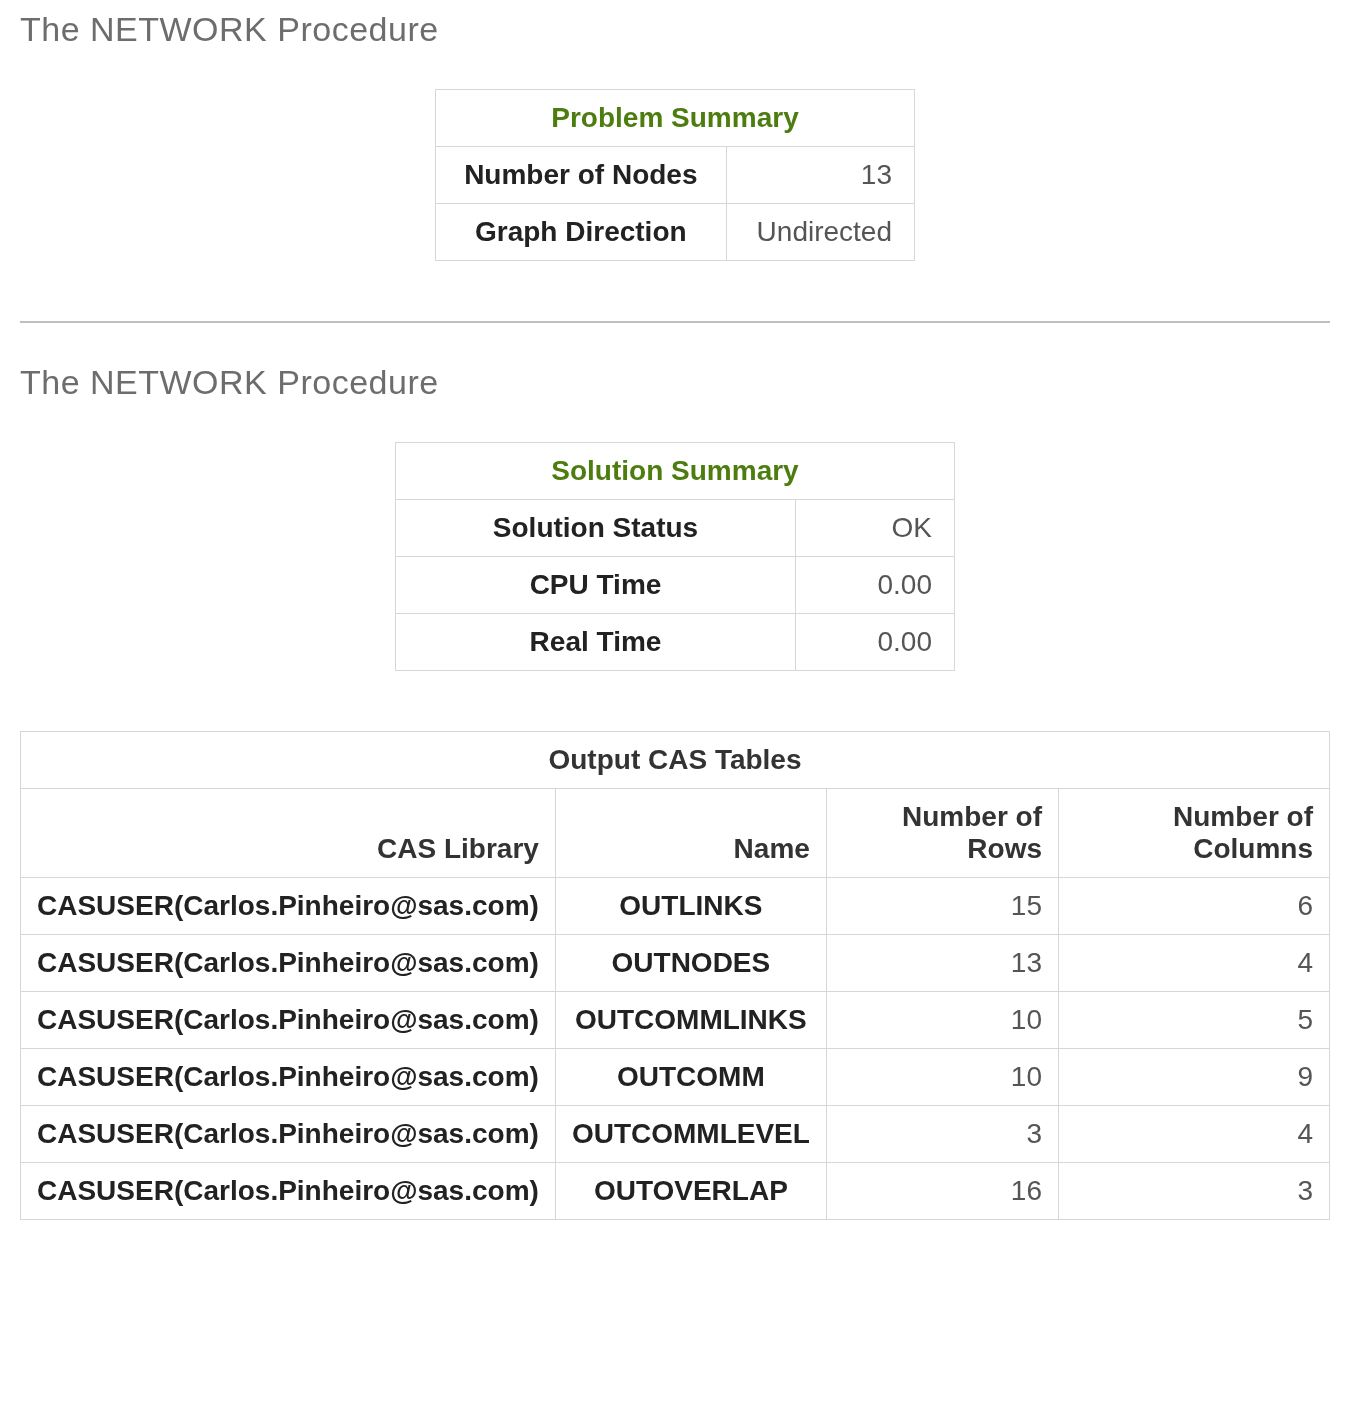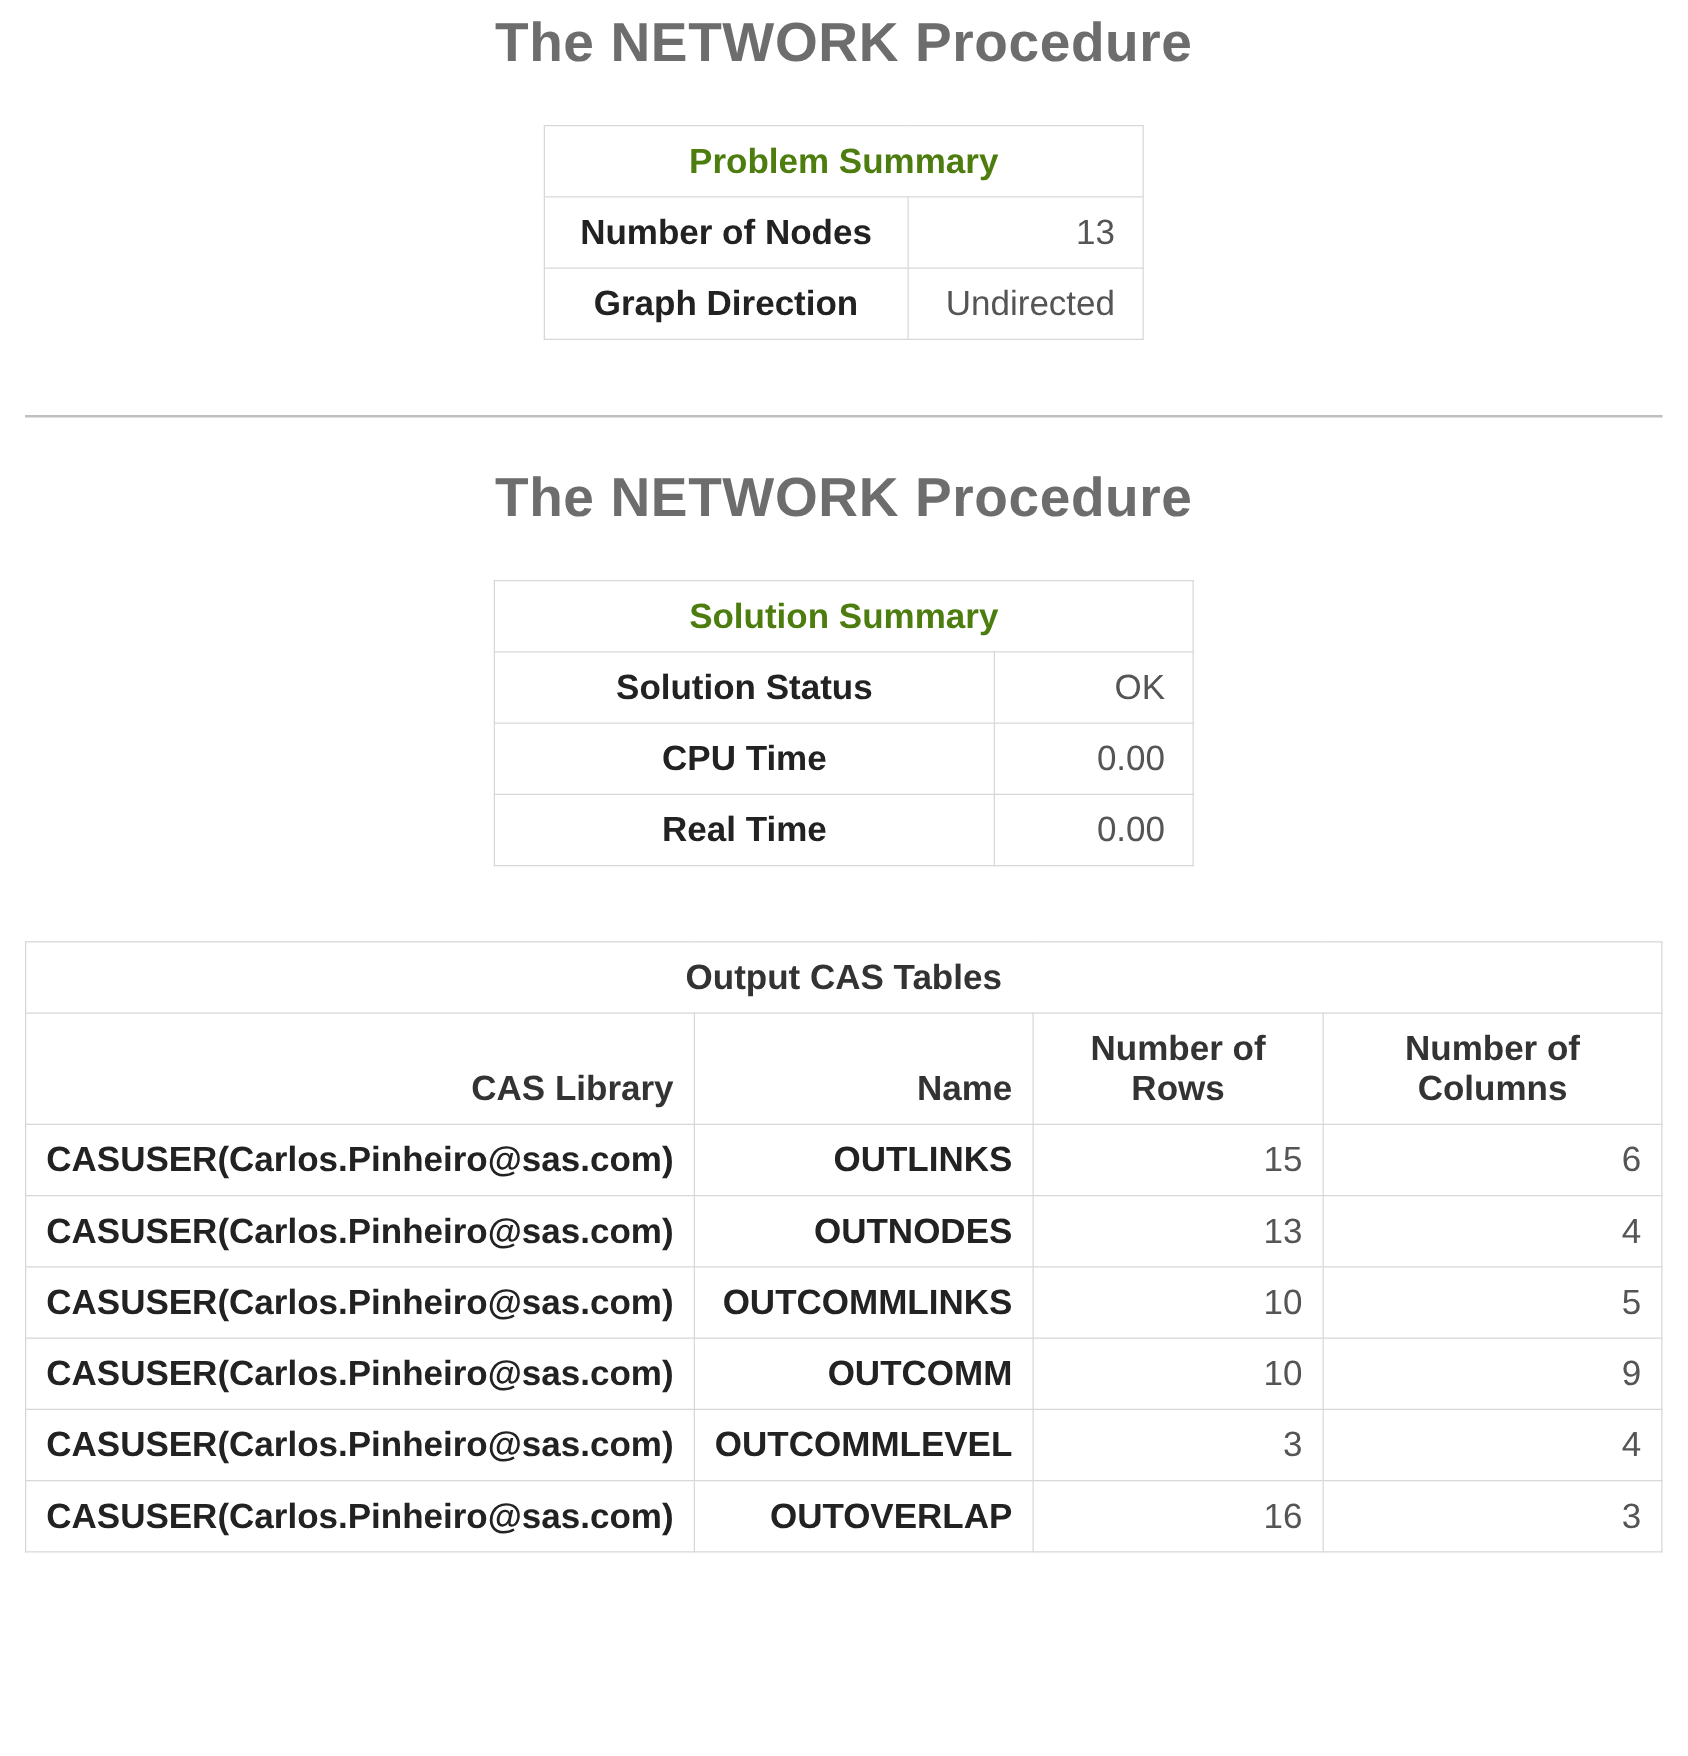--- a/index.html
+++ b/index.html
@@ -5,24 +5,23 @@
   * { box-sizing: border-box; }
   html, body {
     margin: 0; padding: 0;
     width: 1350px;
     background: #ffffff;
     font-family: "Helvetica Neue", Helvetica, Arial, sans-serif;
     color: #333;
   }
   body { padding: 0 20px 60px 20px; }
   .proc-title {
-    text-align: center;
-    font-size: 44px;
+    font-size: 34px;
     color: #6d6d6d;
-    font-weight: 700;
+    font-weight: 400;
     margin: 10px 0 40px 0;
     letter-spacing: 0.5px;
   }
   .centered-table {
     margin: 0 auto 60px auto;
     border-collapse: collapse;
     border: 1px solid #d7d7d7;
   }
   .centered-table th, .centered-table td {
     border: 1px solid #d7d7d7;
@@ -72,33 +71,33 @@
     font-size: 29px;
     padding: 16px 0;
   }
   .col-head-left {
     font-weight: 700;
     text-align: right;
     vertical-align: bottom;
   }
   .col-head-right {
     font-weight: 700;
-    text-align: center;
+    text-align: right;
     vertical-align: bottom;
   }
   .cell-left {
     font-weight: 700;
     color: #222;
     text-align: right;
     white-space: nowrap;
   }
   .cell-left-name {
     font-weight: 700;
     color: #222;
-    text-align: right;
+    text-align: center;
   }
   .cell-right-val {
     color: #555;
     text-align: right;
     font-weight: 400;
   }
   
   #problem-summary-table { min-width: 480px; }
   #solution-summary-table { min-width: 560px; }
 </style>

